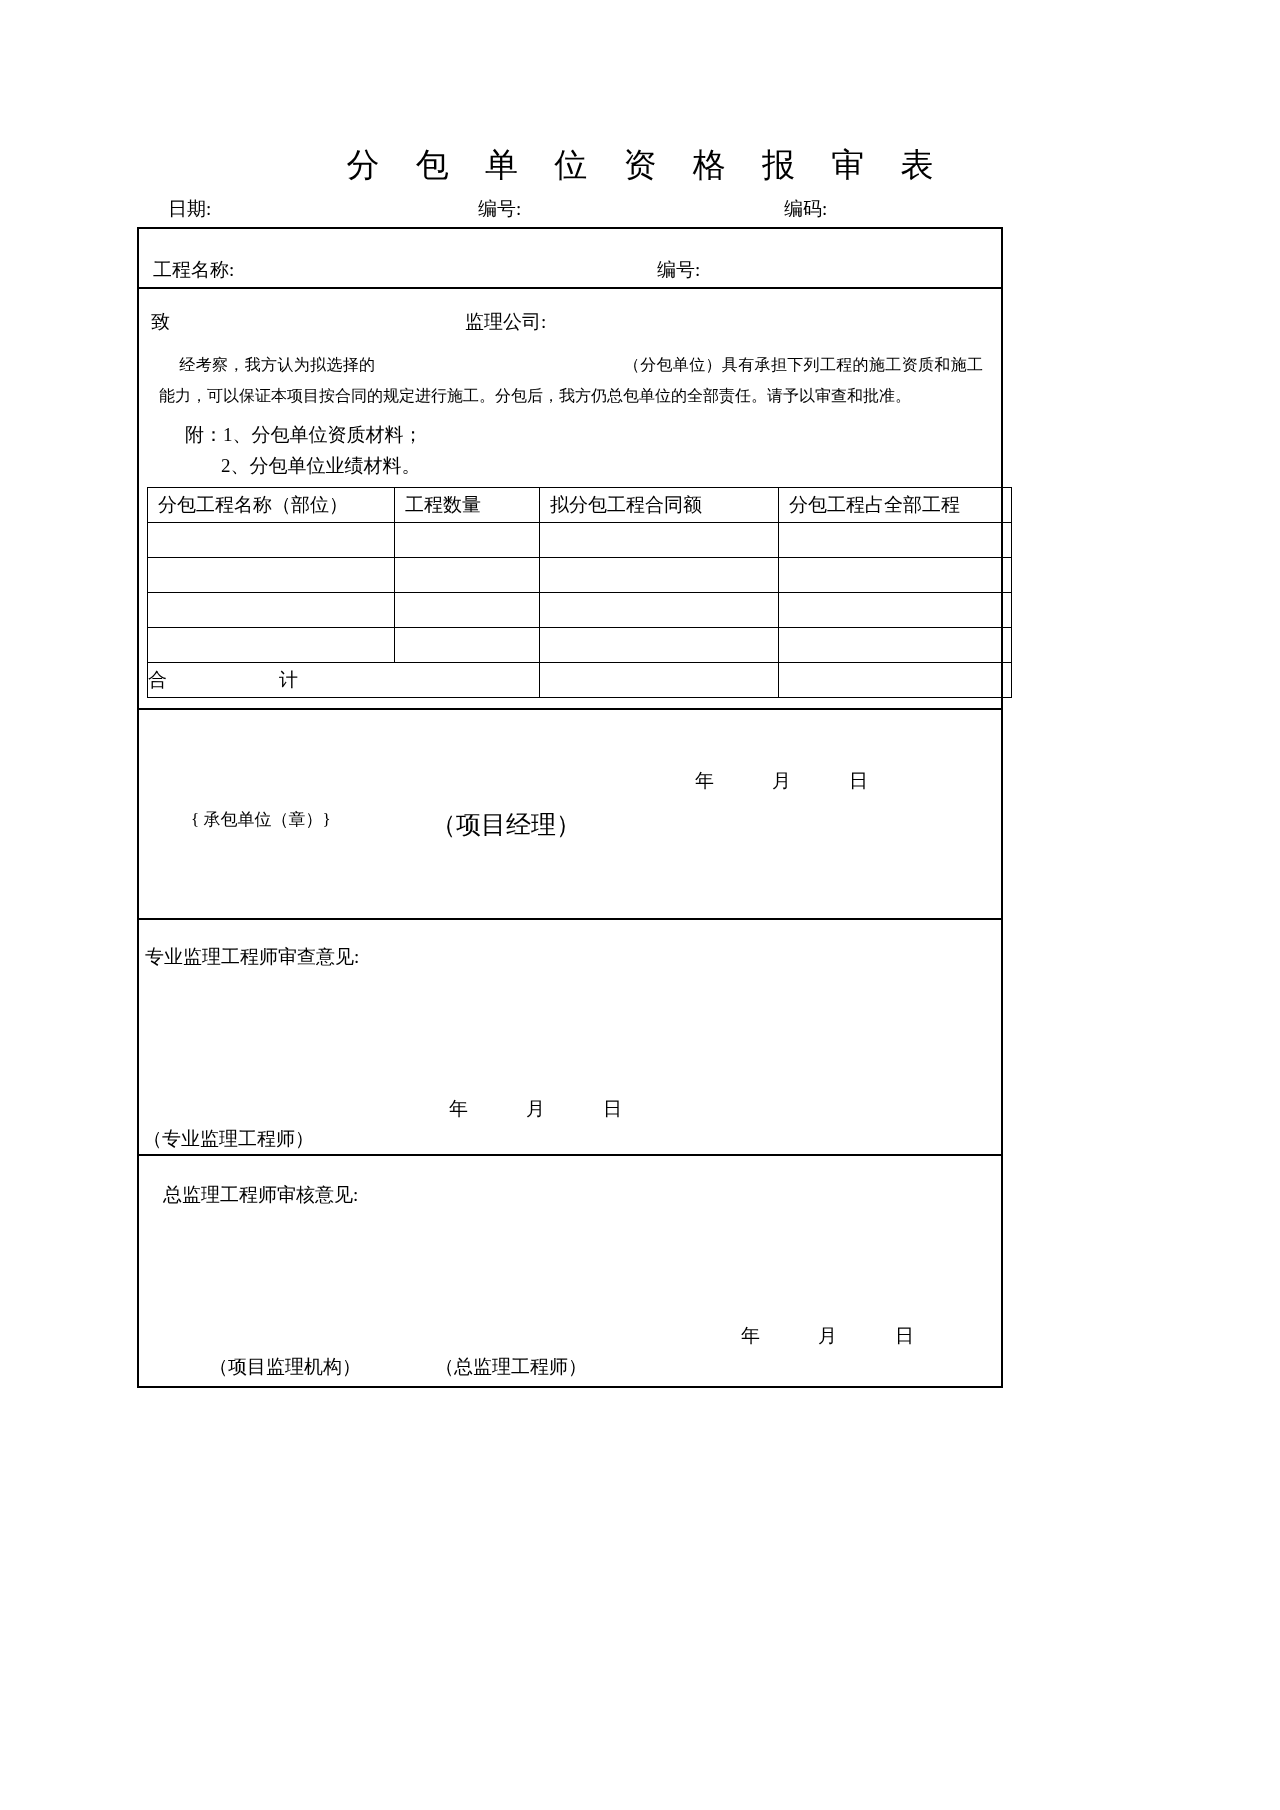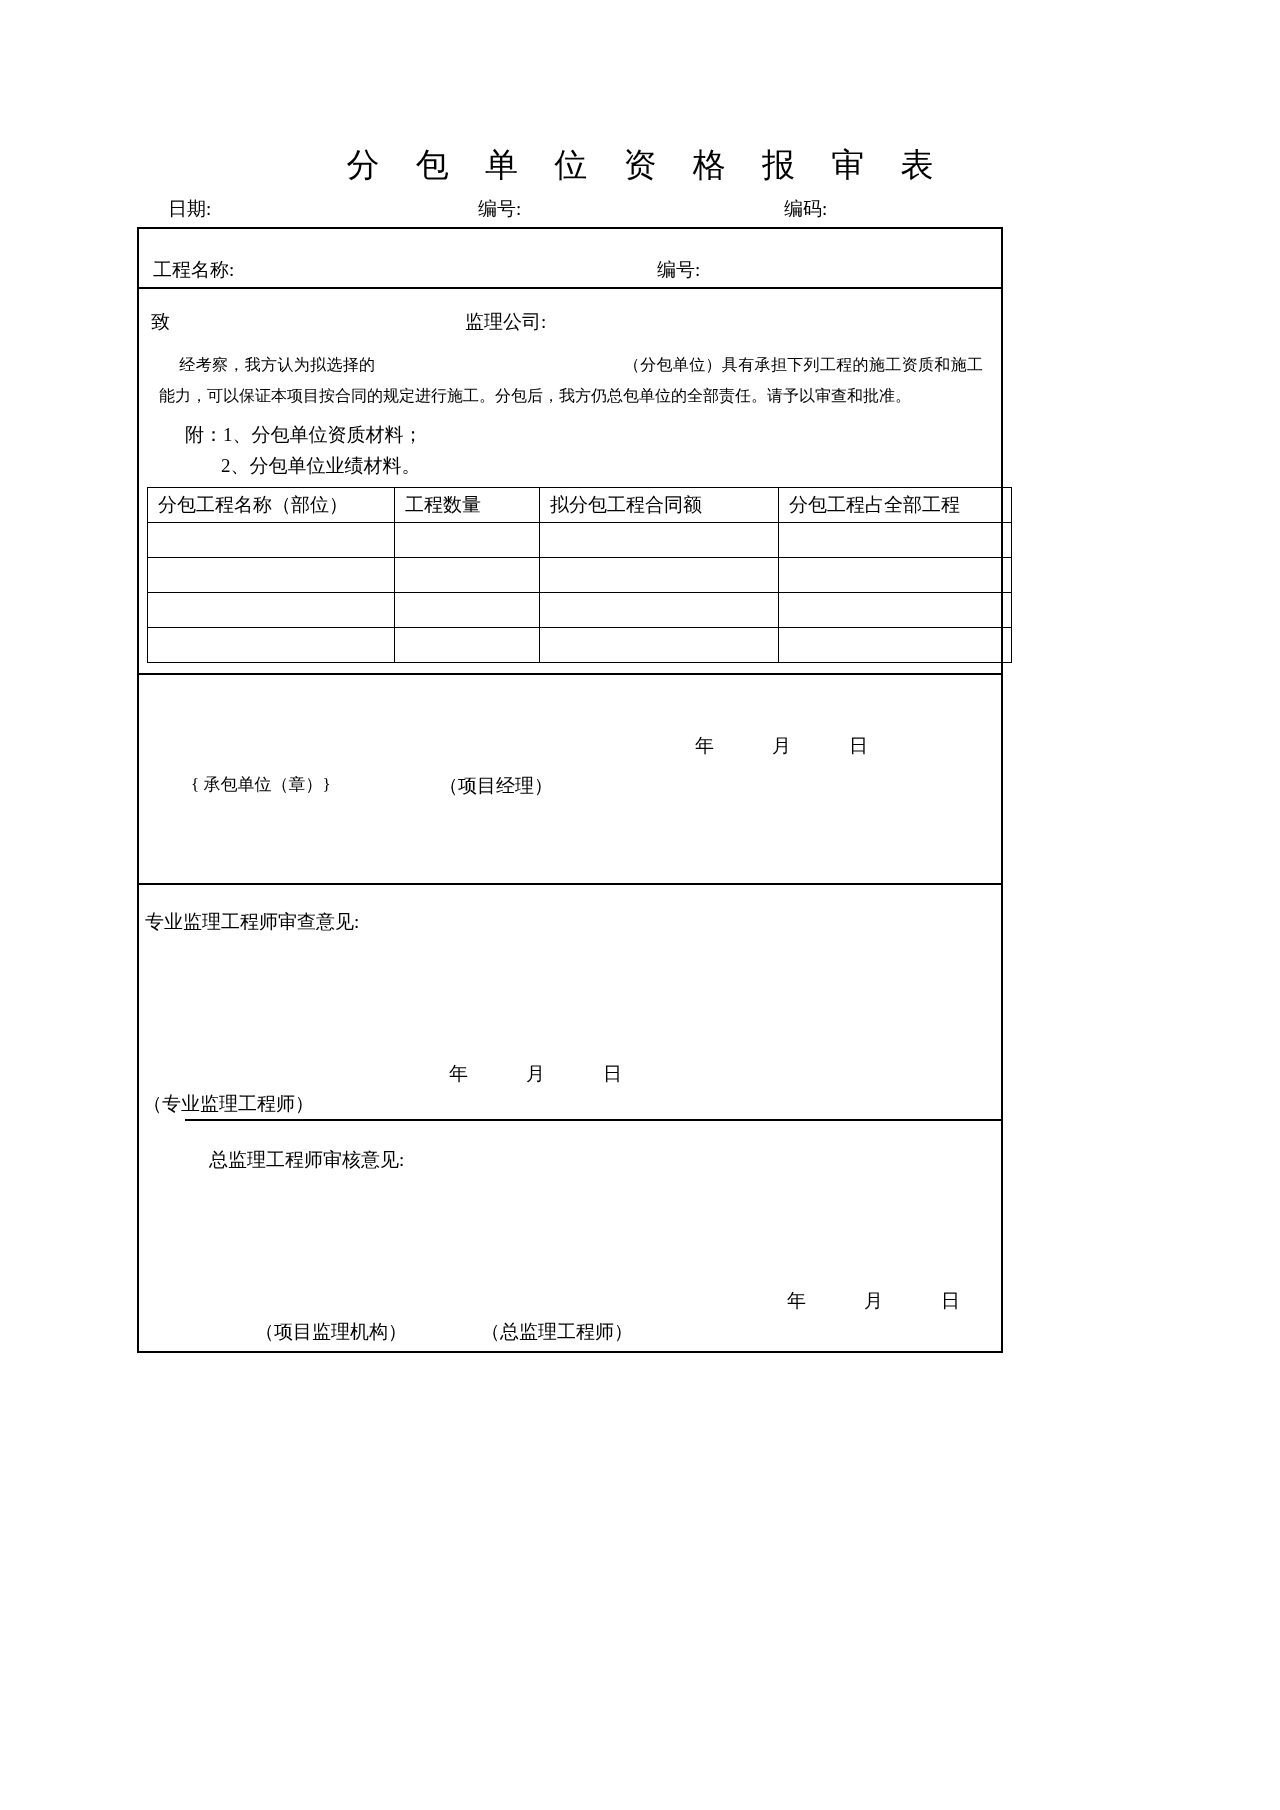--- a/index.html
+++ b/index.html
@@ -164,23 +164,23 @@
   .sig-contractor .ymd { left: 556px; top: 58px; }
   .sig-contractor .who-unit {
     position: absolute;
     left: 52px;
     top: 98px;
     font-size: 17px;
     white-space: nowrap;
   }
   .sig-contractor .who-pm {
     position: absolute;
-    left: 300px;
+    left: 292px;
     top: 98px;
-    font-size: 19px;
+    font-size: 25px;
     white-space: nowrap;
   }
 
   
   .sec-prof {
     position: relative;
     height: 236px;
     border-top: 2px solid #000;
     box-sizing: border-box;
     padding-left: 14px;
@@ -200,21 +200,20 @@
     font-size: 19px;
     white-space: nowrap;
   }
 
   
   .sec-chief {
     position: relative;
     height: 232px;
     border-top: 2px solid #000;
     box-sizing: border-box;
-    margin-left: 46px;
   }
   .sec-chief .heading {
     position: absolute;
     left: 24px;
     top: 26px;
     font-size: 19px;
     white-space: nowrap;
   }
   .sec-chief .ymd { left: 602px; top: 167px; }
   .sec-chief .who-org {
@@ -308,20 +307,25 @@
             <td></td>
             <td></td>
             <td></td>
           </tr>
           <tr>
             <td></td>
             <td></td>
             <td></td>
             <td></td>
           </tr>
+          <tr>
+            <td colspan="2" class="total-cell"><span>合</span><span class="sp"></span><span>计</span></td>
+            <td></td>
+            <td></td>
+          </tr>
         </tbody>
       </table>
 
     </div>
 
     <div class="sig-contractor">
       <span class="ymd"><span class="y">年</span><span class="sp1"></span><span>月</span><span class="sp2"></span><span>日</span></span>
       <span class="who-unit">{ 承包单位（章）}</span>
       <span class="who-pm">（项目经理）</span>
     </div>

